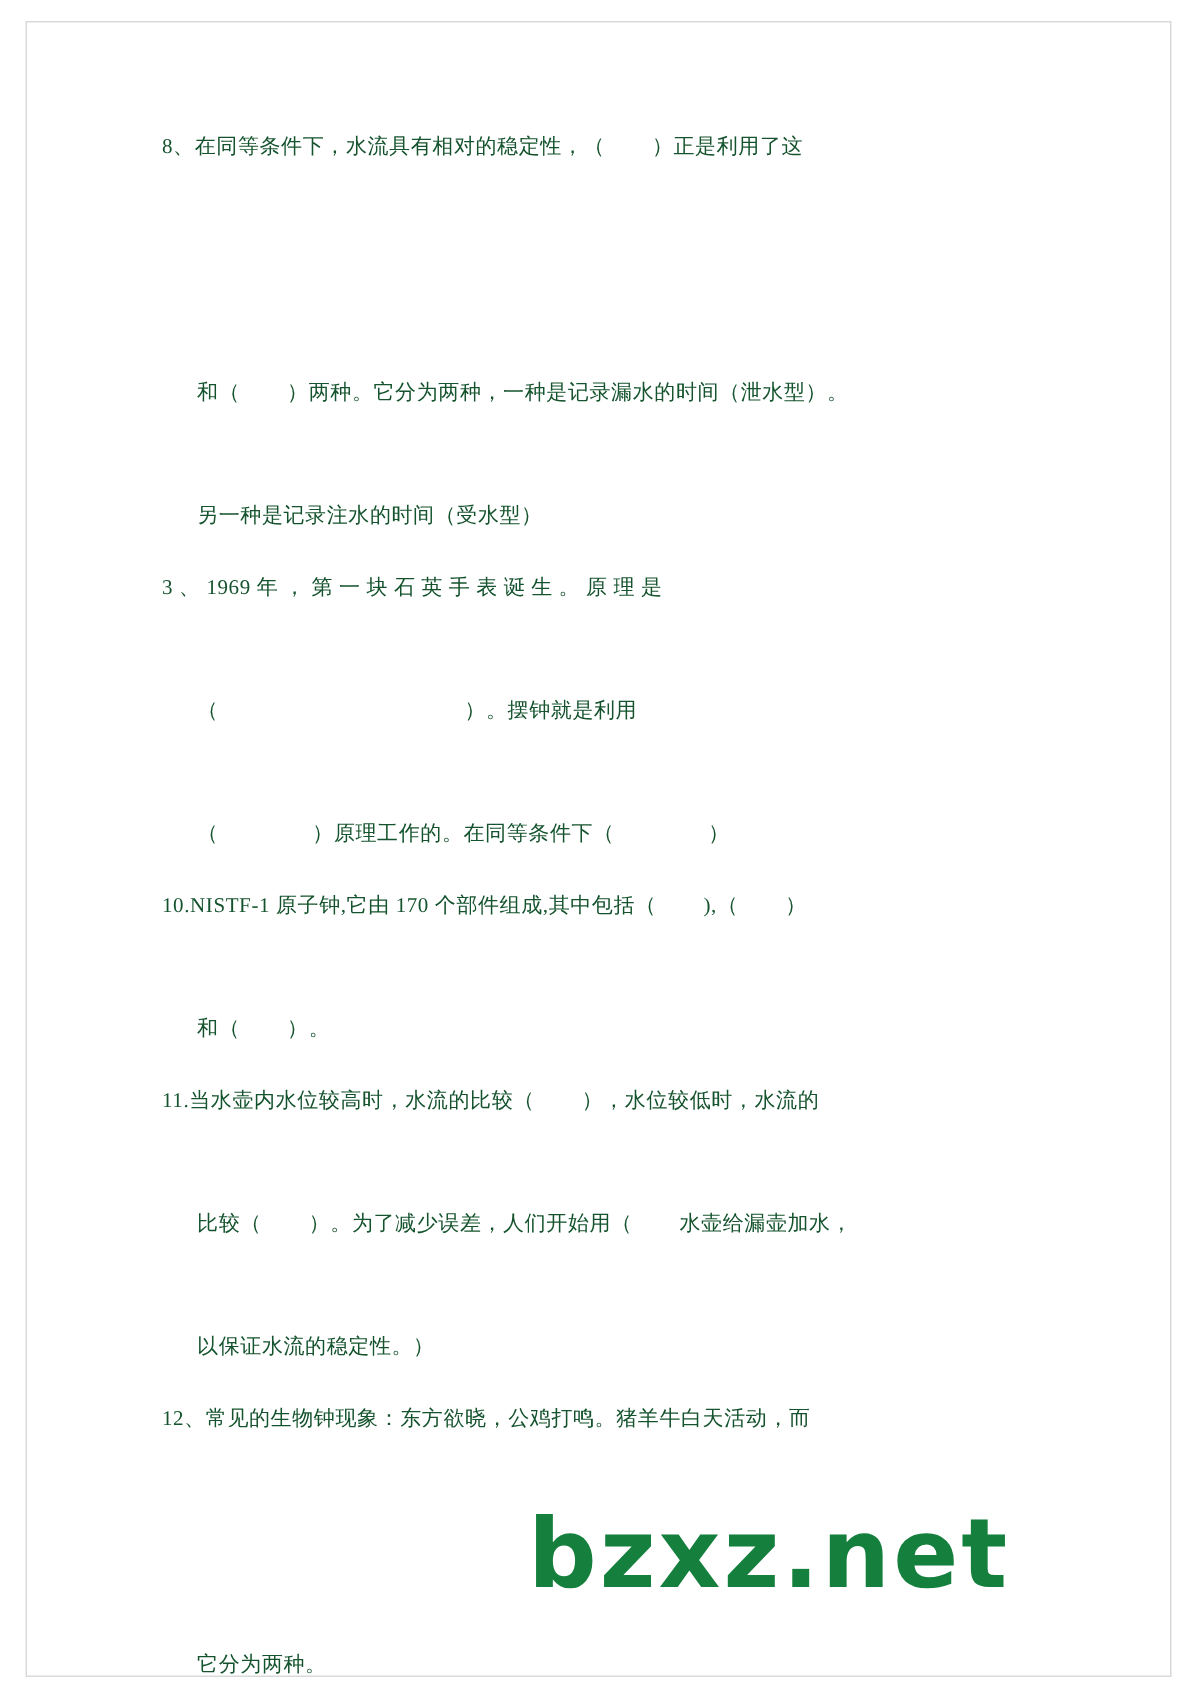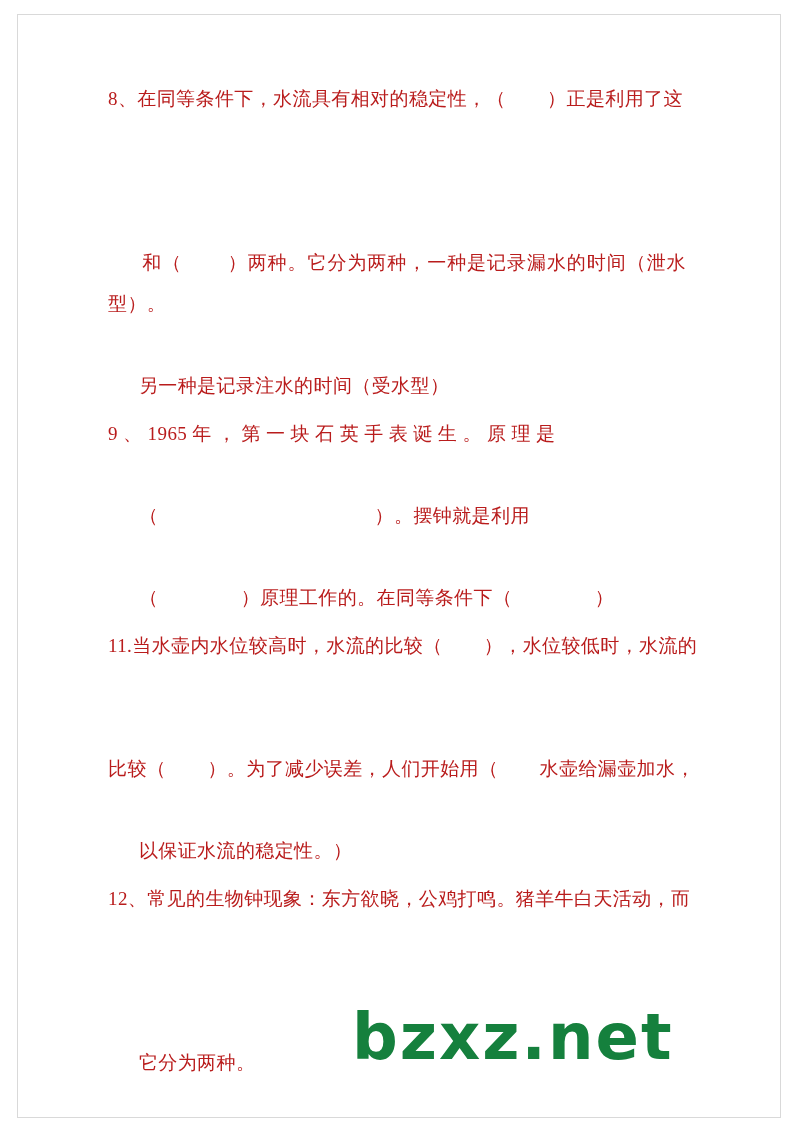--- a/index.html
+++ b/index.html
@@ -32,23 +32,23 @@
     box-sizing: border-box;
     pointer-events: none;
   }
   .content {
     position: absolute;
     left: 108px;
     top: 78px;
     width: 578px;
   }
   .para {
-    font-size: 19px;
+    font-size: 14px;
     line-height: 41px;
-    color: #b91c1c;
+    color: #14532d;
     letter-spacing: 0.4px;
     margin: 0 0 0 0;
     text-align: justify;
     white-space: pre-wrap;
   }
   .p-gap {
     margin-top: 7px;
   }
   .nowrap-line {
     white-space: pre;
@@ -72,24 +72,26 @@
 <div class="page">
   <div class="page-border"></div>
 
   <div class="content">
 
     <p class="para"><span>8、在同等条件下，水流具有相对的稳定性，（        ）正是利用了这</span><br>
       <br>
       <span>和（        ）两种。它分为两种，一种是记录漏水的时间（泄水型）。</span><br>
       <span>另一种是记录注水的时间（受水型）</span></p>
 
-    <p class="para p-gap"><span class="nowrap-line">9 、 1965 年 ， 第 一 块 石 英 手 表 诞 生 。 原 理 是</span><br>
+    <p class="para p-gap"><span class="nowrap-line">3 、 1969 年 ， 第 一 块 石 英 手 表 诞 生 。 原 理 是</span><br>
       <span class="nowrap-line">（                                          ）。摆钟就是利用</span><br>
       <span class="nowrap-line">（                ）原理工作的。在同等条件下（                ）</span></p>
 
+    <p class="para p-gap"><span class="nowrap-line">10.NISTF-1 原子钟,它由 170 个部件组成,其中包括（        ),（        ）</span><br>
+      <span class="nowrap-line">和（        ）。</span></p>
 
     <p class="para p-gap"><span class="nowrap-line">11.当水壶内水位较高时，水流的比较（        ），水位较低时，水流的</span><br>
       <span class="nowrap-line">比较（        ）。为了减少误差，人们开始用（        水壶给漏壶加水，</span><br>
       <span class="nowrap-line">以保证水流的稳定性。）</span></p>
 
     <p class="para p-gap"><span class="nowrap-line">12、常见的生物钟现象：东方欲晓，公鸡打鸣。猪羊牛白天活动，而</span><br>
       <br>
       <span class="nowrap-line">它分为两种。</span></p>
 
   </div>

